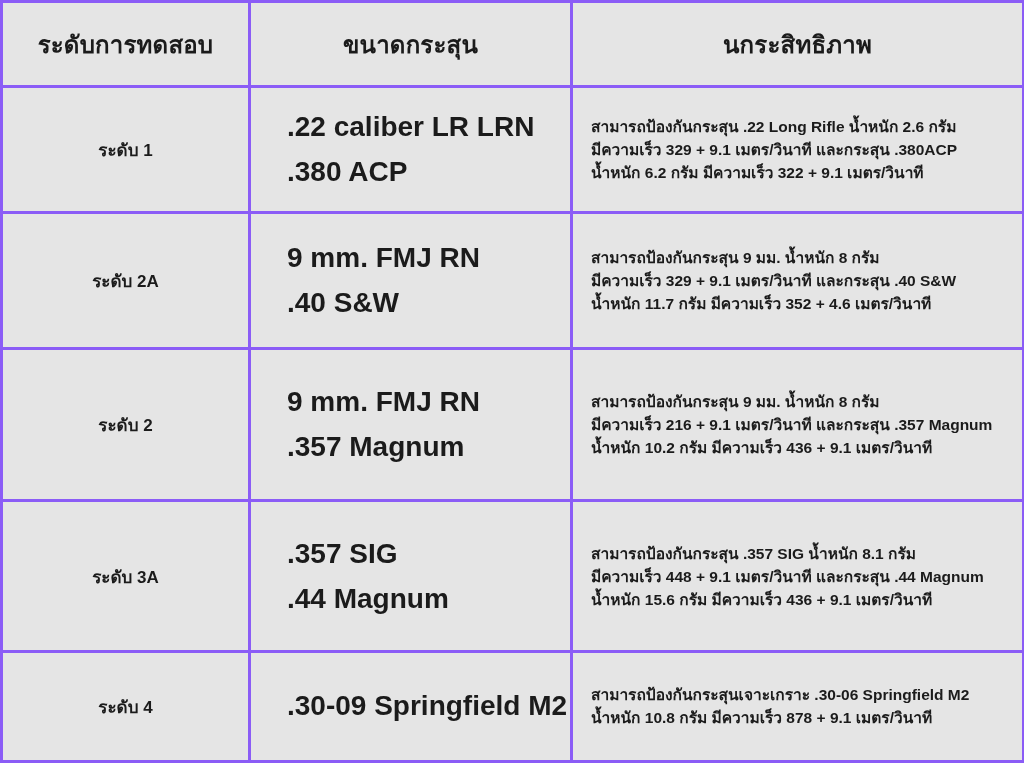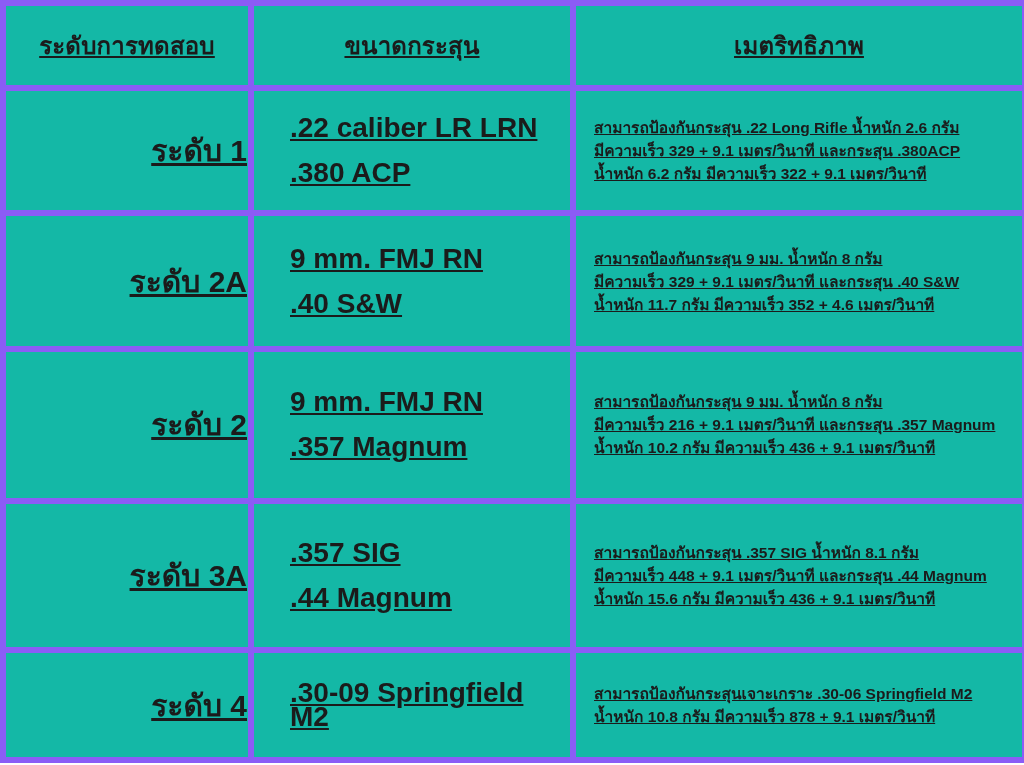--- a/index.html
+++ b/index.html
@@ -18,25 +18,24 @@
     color: #1b1b1b;
   }
   table.spec-table {
     border-collapse: collapse;
     table-layout: fixed;
     width: 1022px;
     height: 763px;
   }
   table.spec-table th,
   table.spec-table td {
-    border: 6px solid #8b5cf6;
+    border: 3px solid #8b5cf6;
     vertical-align: middle;
     box-sizing: border-box;
-    background: #14b8a6;
-    text-decoration: underline;
+    background: #e5e5e5;
   }
   
   col.c-level   { width: 248px; }
   col.c-caliber { width: 322px; }
   col.c-perf    { width: 452px; }
 
   
   tr.r-head { height: 85px;  }
   tr.r-0    { height: 104px; }
   tr.r-1    { height: 112px; }
@@ -45,23 +44,23 @@
   tr.r-4    { height: 100px; }
   tr.r-5    { height: 91px; }
 
   th.h-cell {
     font-size: 24px;
     font-weight: 700;
     text-align: center;
     letter-spacing: 0.2px;
   }
   td.level-cell {
-    font-size: 30px;
+    font-size: 17px;
     font-weight: 700;
-    text-align: right;
+    text-align: center;
   }
   td.caliber-cell {
     padding-left: 36px;
     font-size: 28px;
     font-weight: 700;
     text-align: left;
   }
   .caliber-line { line-height: 24px; }
   .caliber-line + .caliber-line { margin-top: 21px; }
 
@@ -81,21 +80,21 @@
   <table class="spec-table">
     <colgroup>
       <col class="c-level">
       <col class="c-caliber">
       <col class="c-perf">
     </colgroup>
     <thead>
       <tr class="r-head">
         <th class="h-cell">ระดับการทดสอบ</th>
         <th class="h-cell">ขนาดกระสุน</th>
-        <th class="h-cell">เมตริทธิภาพ</th>
+        <th class="h-cell">นกระสิทธิภาพ</th>
       </tr>
     </thead>
     <tbody>
       <tr class="r-0">
         <td class="level-cell">ระดับ 1</td>
         <td class="caliber-cell">
           <div class="caliber-line">.22 caliber LR LRN</div>
           <div class="caliber-line">.380 ACP</div>
         </td>
         <td class="perf-cell">

